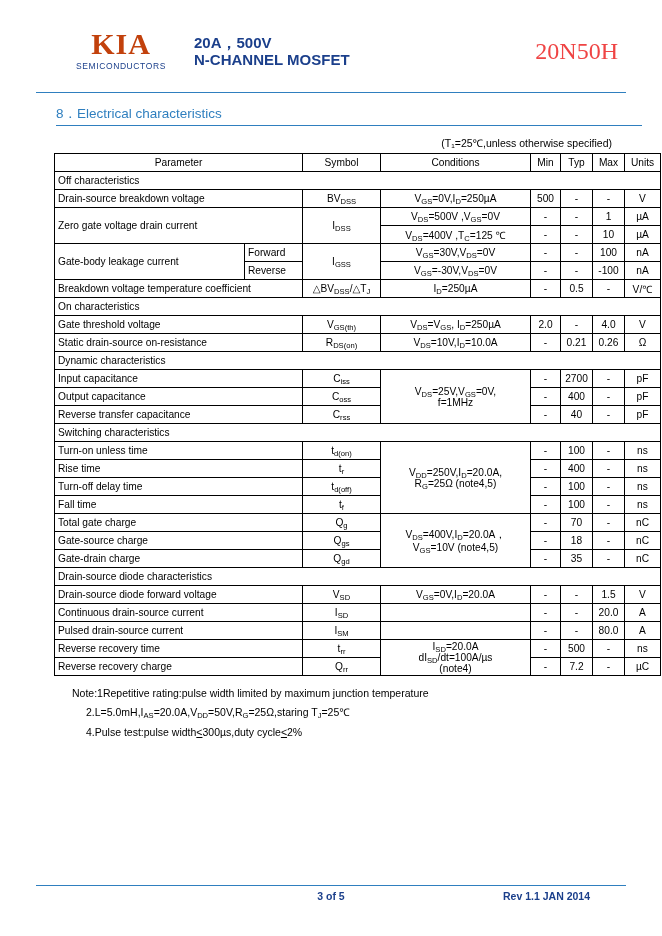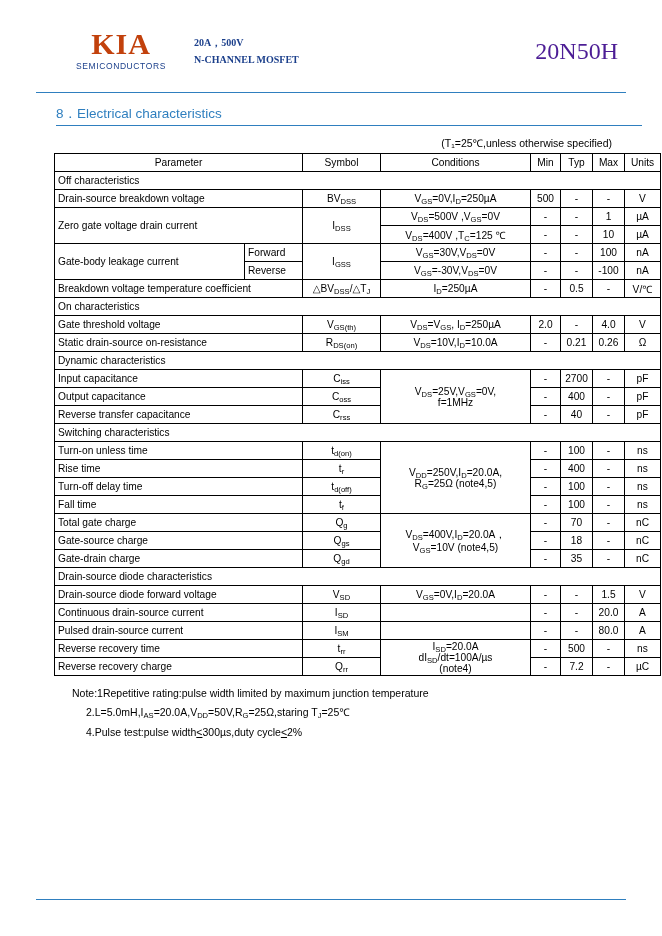--- a/index.html
+++ b/index.html
@@ -47,30 +47,29 @@
     font-size: 8.5px;
     letter-spacing: 0.6px;
     color: #1b3f8b;
     margin-top: 1px;
   }
   .header-center {
     position: absolute;
     left: 158px;
     top: 8px;
     color: #1b3f8b;
-    font-size: 10px;
+    font-size: 15px;
     font-weight: bold;
     line-height: 17px;
-    font-family: Liberation Serif, serif;
   }
   .header-right {
     position: absolute;
     right: 8px;
     top: 12px;
-    color: #4c1d95;
+    color: #ef4444;
     font-size: 24px;
     font-family: "Liberation Serif", serif;
   }
   .hr-blue {
     border: 0;
     border-top: 1.6px solid #2f7fbf;
     margin: 4px 0 0 0;
   }
   
   .section-title {
@@ -409,15 +408,19 @@
   </table>
 
   <div class="notes" id="notes-block">
       <div class="">Note:1Repetitive rating:pulse width limited by maximum junction temperature</div>
       <div class="note-indent">2.L=5.0mH,I<sub>AS</sub>=20.0A,V<sub>DD</sub>=50V,R<sub>G</sub>=25Ω,staring T<sub>J</sub>=25℃</div>
       <div class="note-indent">4.Pulse test:pulse width<u>&lt;</u>300µs,duty cycle<u>&lt;</u>2%</div>
     </div>
 
   <div class="footer">
     <hr>
+    <div class="footer-row">
+      <span class="footer-page">3 of 5</span>
+      <span class="footer-rev">Rev 1.1 JAN 2014</span>
+    </div>
   </div>
 
 </div>
 
 </body></html>

